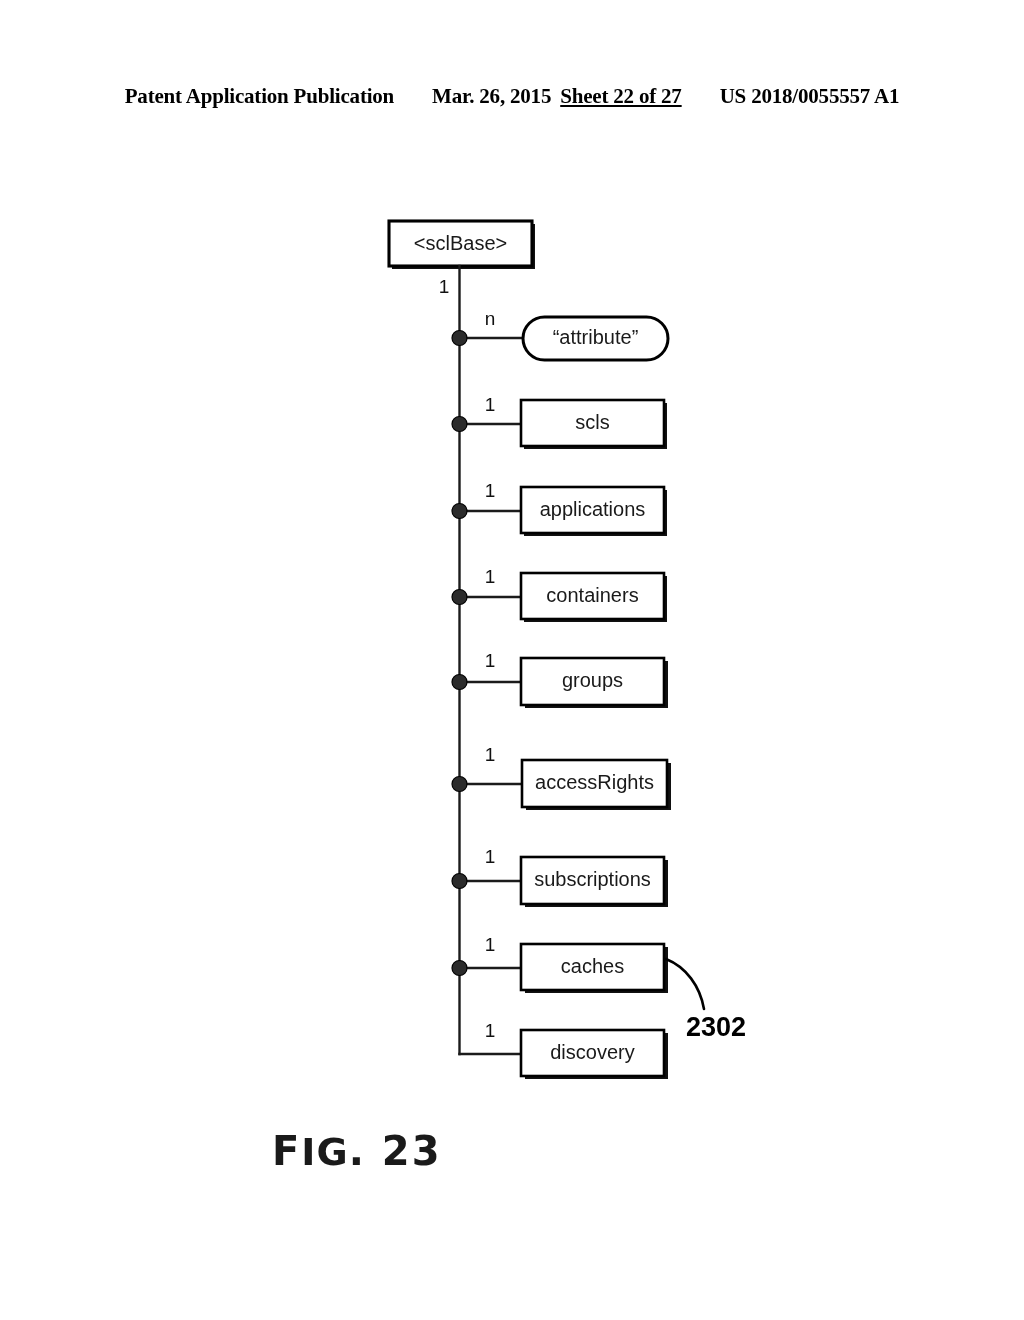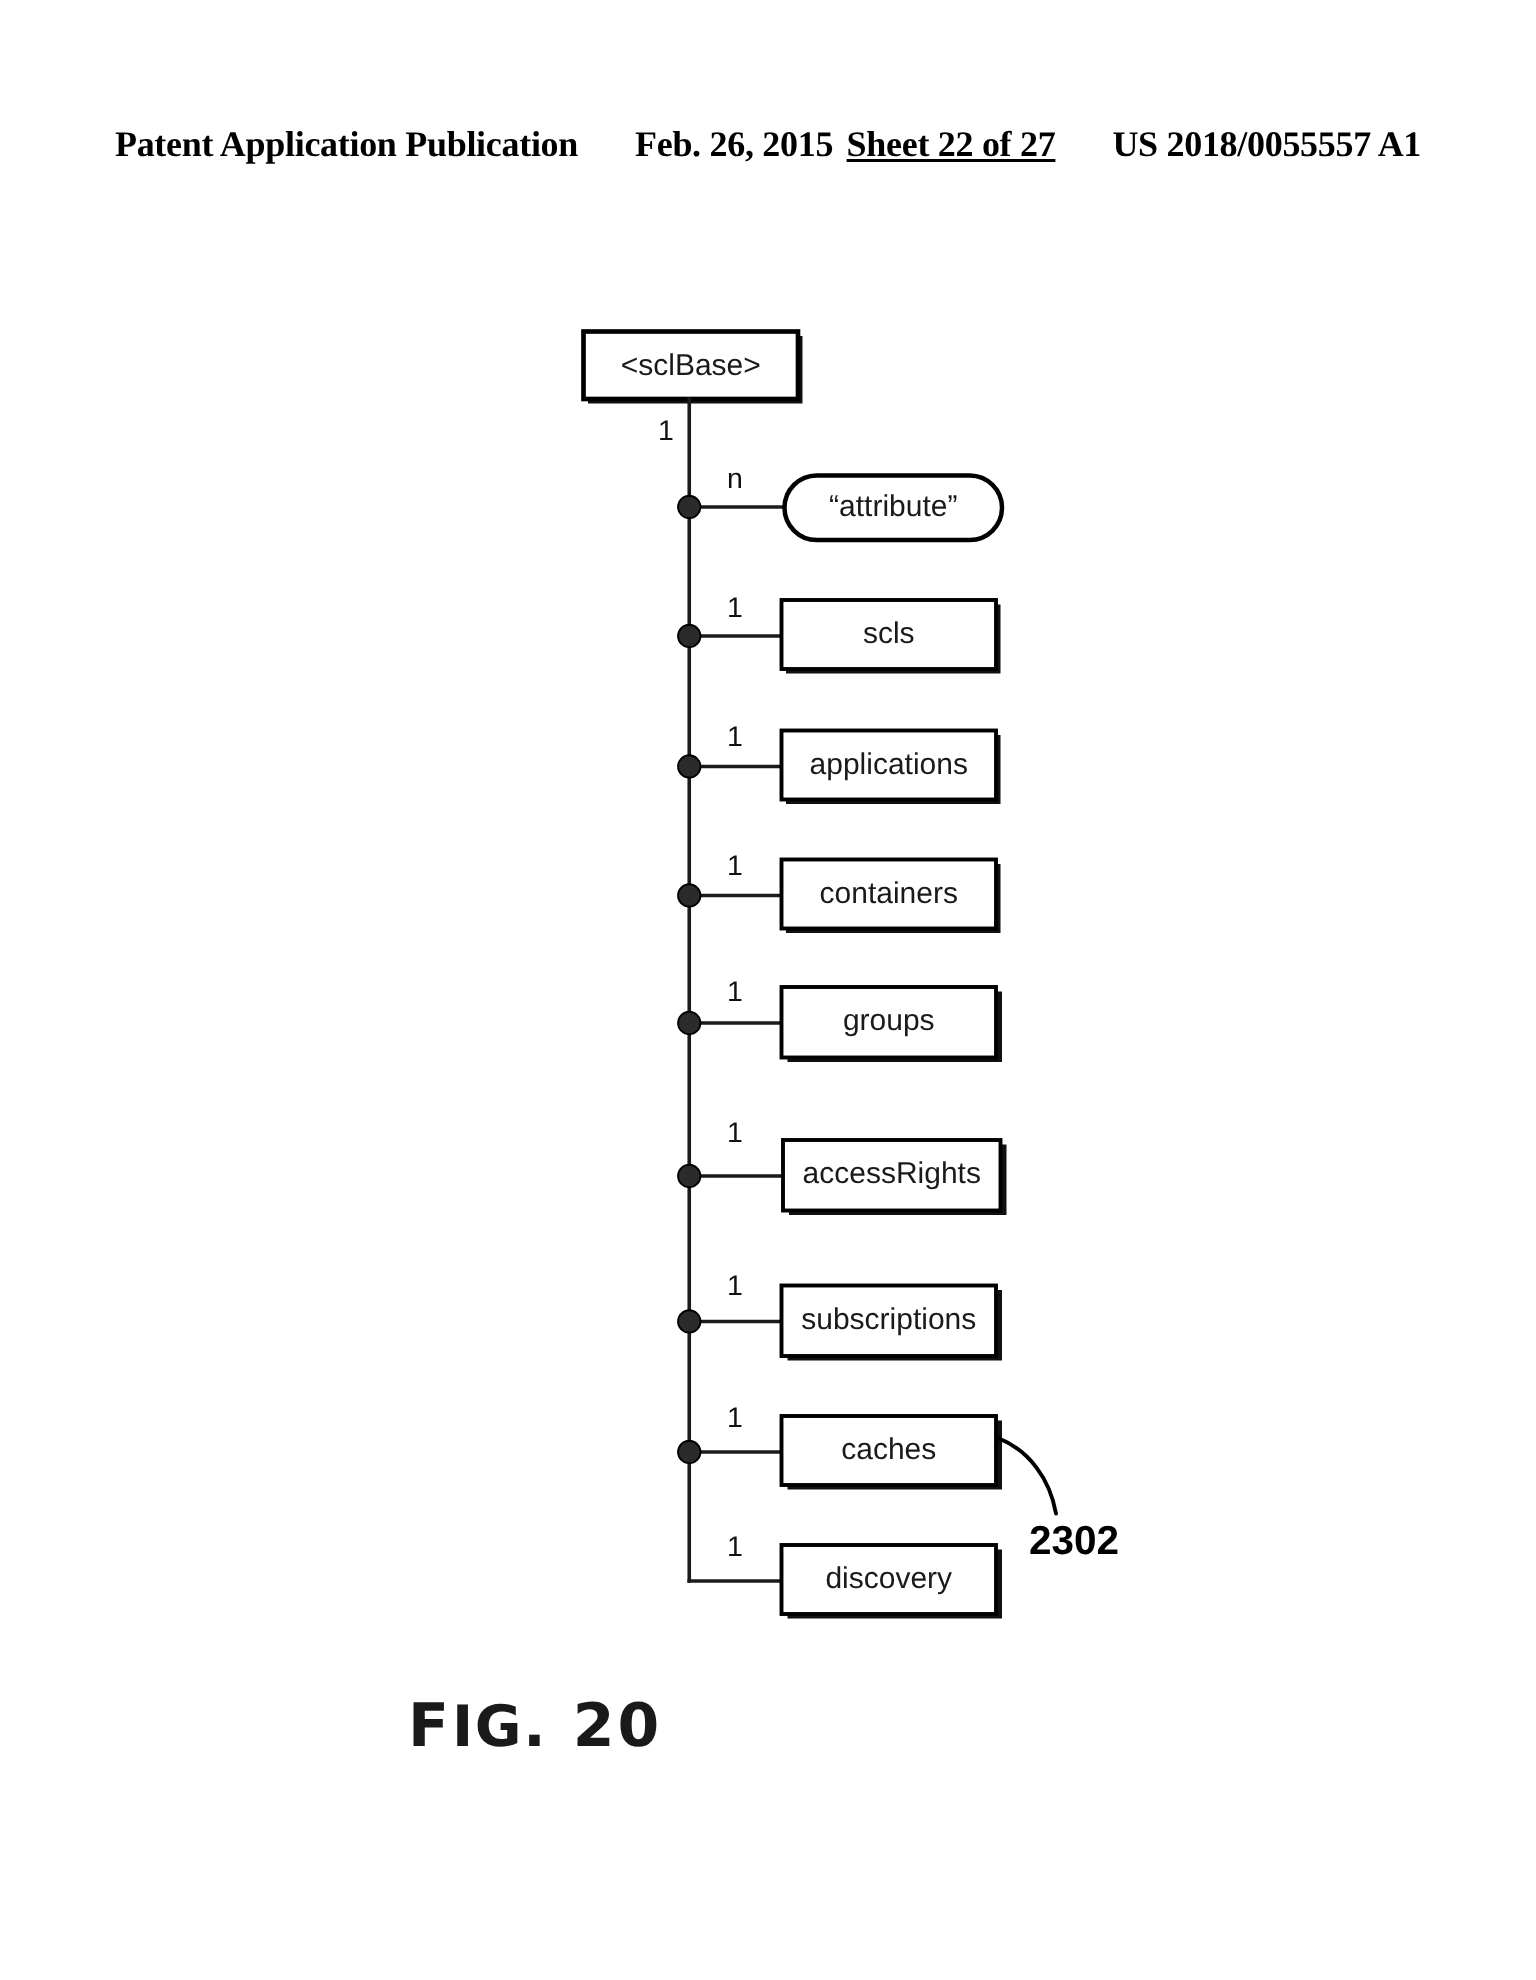--- a/index.html
+++ b/index.html
@@ -20,21 +20,21 @@
   #patent-header {
     position: absolute;
     left: 0;
     top: 84px;
     width: 1024px;
     display: flex;
     justify-content: center;
     align-items: baseline;
     font-family: "Liberation Serif", serif;
     font-weight: bold;
-    font-size: 24px;
+    font-size: 21px;
     letter-spacing: -0.2px;
     white-space: nowrap;
     color: #000;
   }
   #patent-header .hdr-pub   { margin-right: 38px; }
   #patent-header .hdr-date  { margin-right: 9px; }
   #patent-header .hdr-sheet { margin-right: 38px; text-decoration: underline; }
   #patent-header .hdr-num   { margin-right: 0; }
 
   
@@ -127,21 +127,21 @@
   #figure-caption .cap-small {
     font-size: 38px;
     letter-spacing: 1px;
   }
 </style>
 </head>
 <body>
 
 <div id="patent-header">
   <span class="hdr-pub">Patent Application Publication</span>
-  <span class="hdr-date">Feb. 26, 2015</span>
+  <span class="hdr-date">Mar. 26, 2015</span>
   <span class="hdr-sheet">Sheet 22 of 27</span>
   <span class="hdr-num">US 2018/0055557 A1</span>
 </div>
 
 <svg id="diagram-svg" viewBox="0 0 1024 1320">
 
   <g>
     <rect class="node-box-shadow" x="392" y="224" width="143" height="45" rx="0"></rect>
     <rect class="node-box-root" x="389" y="221" width="143" height="45" rx="0"></rect>
     <text class="node-label-root" x="460.5" y="244.5">&lt;sclBase&gt;</text>
@@ -231,14 +231,14 @@
   </g>
 
   <g>
     <path class="leader-curve" d="M 666 959 C 686 967, 700 986, 704 1009"></path>
     <text class="ref-numeral" x="686" y="1029">2302</text>
   </g>
 
 </svg>
 
 <div id="figure-caption">
-  <span>F</span><span class="cap-small">IG</span><span>. 20</span>
+  <span>F</span><span class="cap-small">IG</span><span>. 23</span>
 </div>
 
 </body></html>

